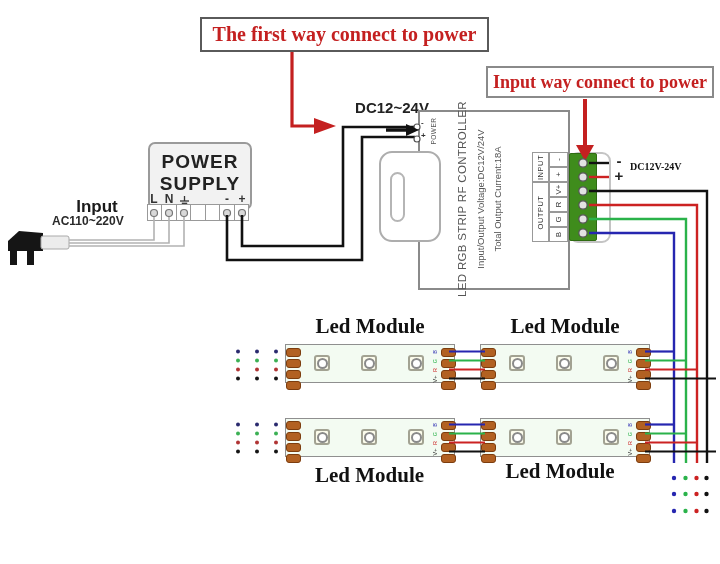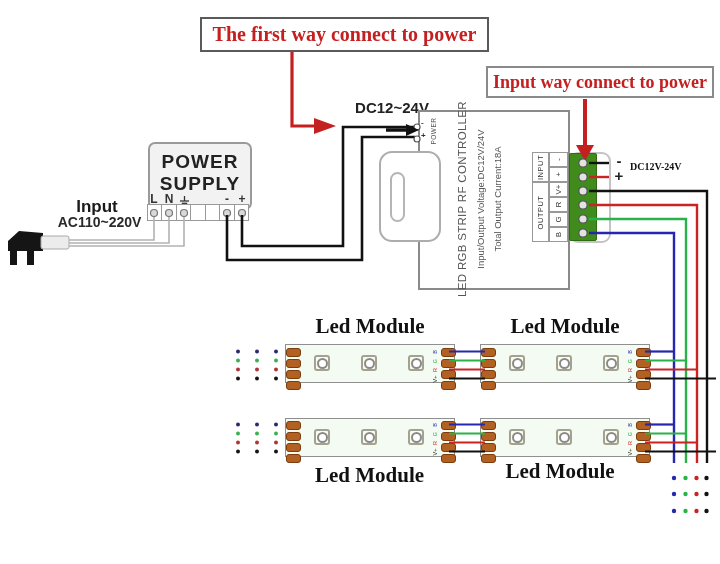--- a/index.html
+++ b/index.html
@@ -64,21 +64,21 @@
     <div></div>
       <div></div>
       <div></div>
       <div></div>
       <div></div>
       <div></div>
       <div></div>
   </div>
 
   <div class="abs" style="left:66px;top:197px;width:62px;font-weight:bold;font-size:17px;color:#1a1a1a;text-align:center;">Input</div>
-  <div class="abs" style="left:52px;top:214px;width:95px;font-weight:bold;font-size:14px;color:#2a2a2a;text-align:center;">AC110~220V</div>
+  <div class="abs" style="left:52px;top:214px;width:95px;font-weight:bold;font-size:12px;color:#2a2a2a;text-align:left;">AC110~220V</div>
 
   <div class="abs" style="left:350px;top:99px;width:84px;font-weight:bold;font-size:15px;color:#222;text-align:center;">DC12~24V</div>
   <div class="abs ctrl" style="left:418px;top:110px;width:152px;height:180px;"></div>
   <div class="abs tab" style="left:379px;top:151px;width:62px;height:91px;"></div>
   <div class="abs slot" style="left:390px;top:172px;width:15px;height:50px;"></div>
 
   <span class="abs" style="left:421px;top:118px;width:8px;font-size:8px;font-weight:bold;color:#333;">-</span>
   <span class="abs" style="left:421px;top:131px;width:8px;font-size:8px;font-weight:bold;color:#333;">+</span>
   <span class="vcenter" style="left:433px;top:131px;font-size:6.5px;color:#555;letter-spacing:.5px;">POWER</span>
 

